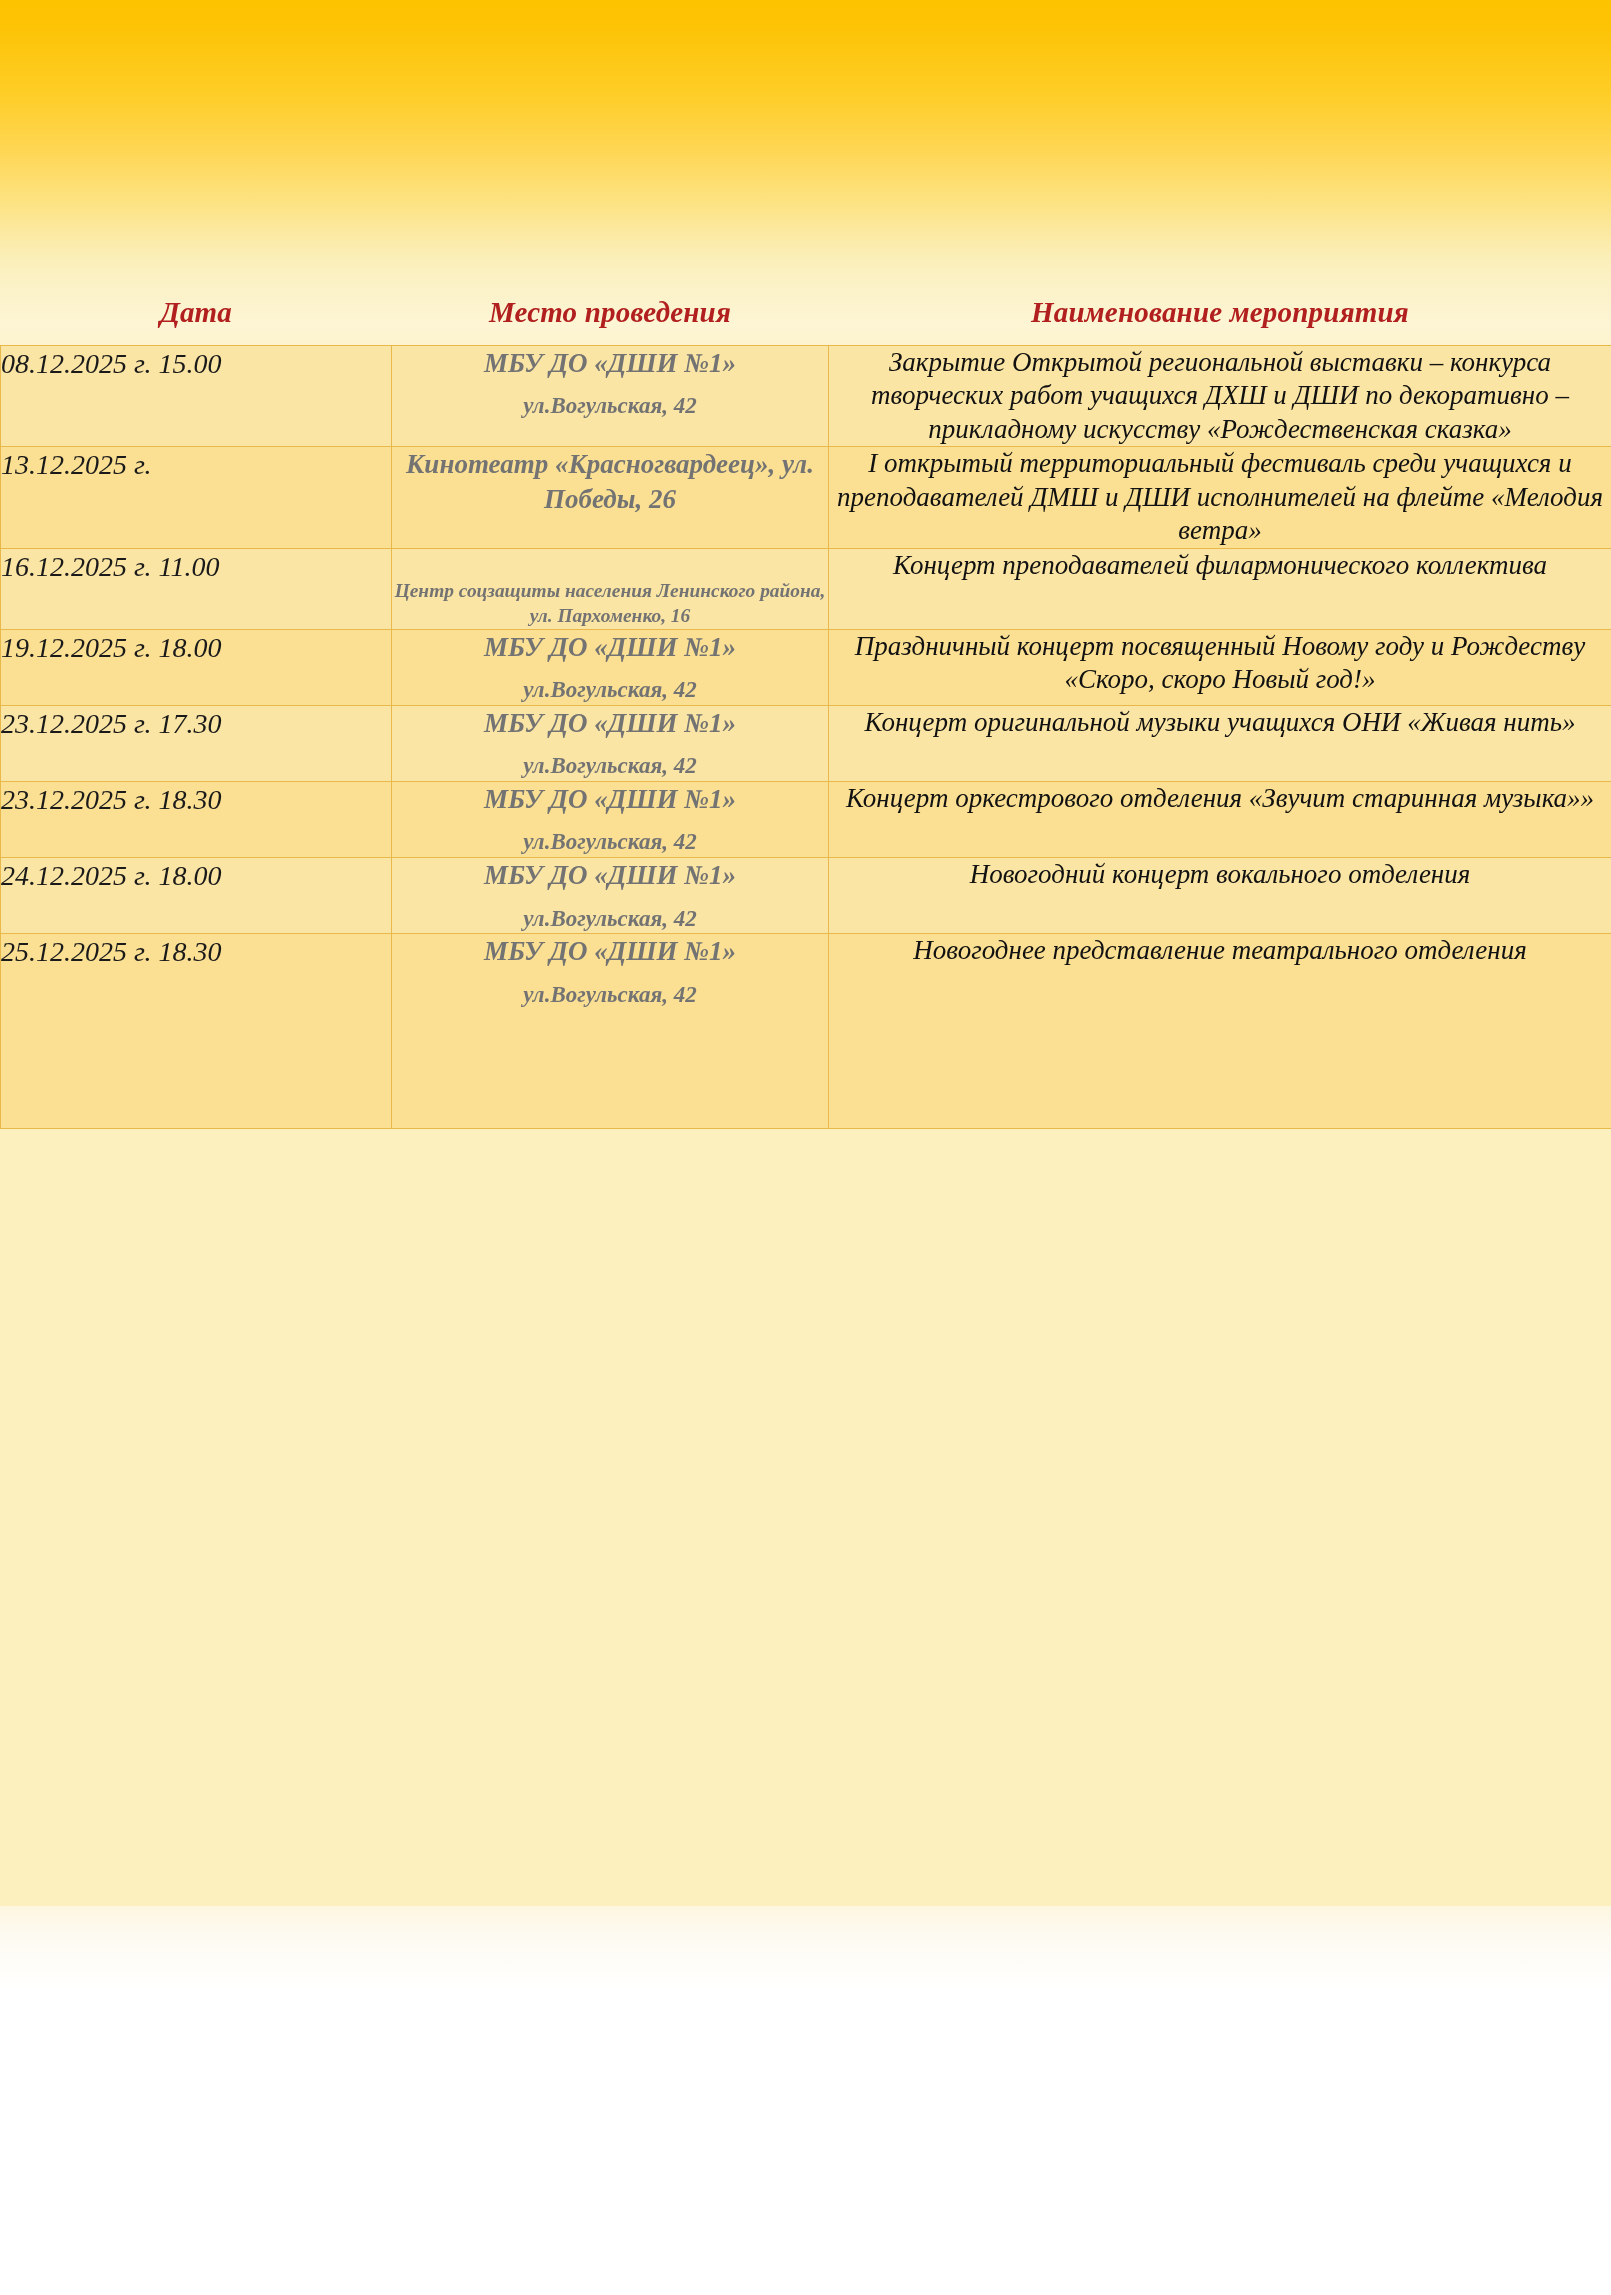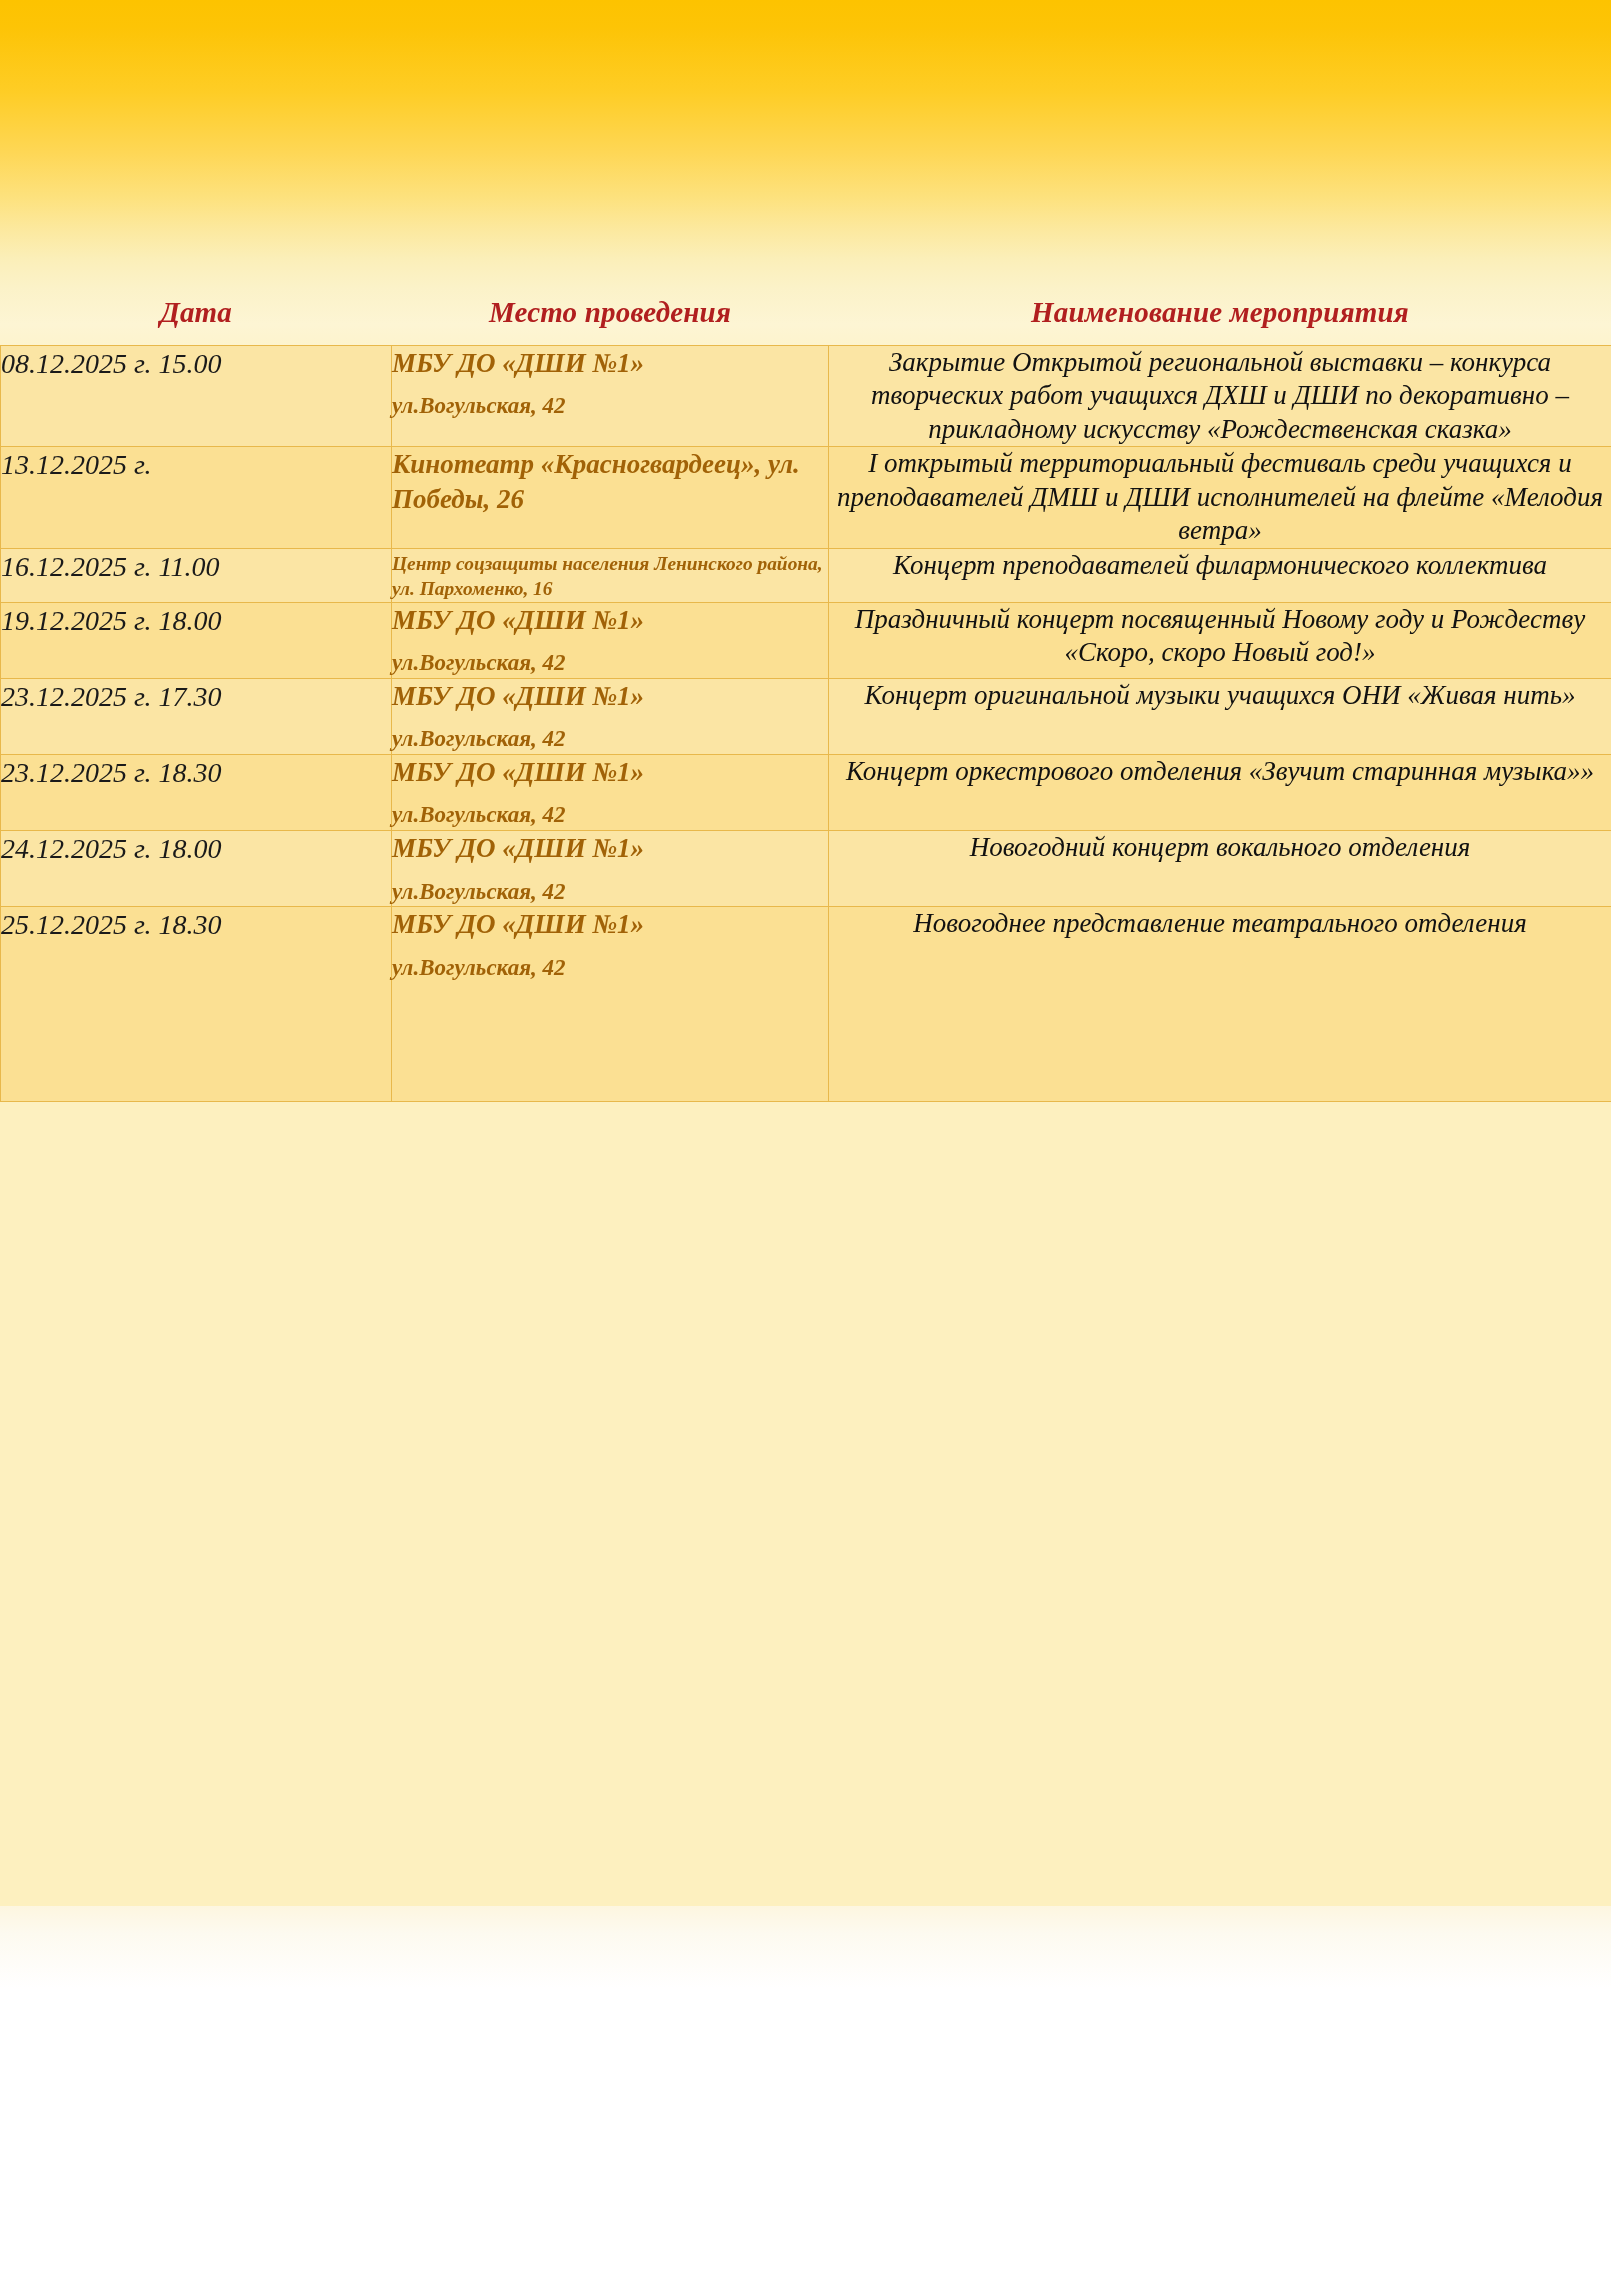--- a/index.html
+++ b/index.html
@@ -98,36 +98,37 @@
     padding: 12px 18.5px 12px 24px;
     line-height: 1.28;
   }
   td.date.alt { background: #fbe093; margin-top: 36px; }
 
   td.place {
     background: #fbe5a4;
     font-style: italic;
     font-weight: bold;
     font-size: 27px;
-    color: #a16207;
+    color: #737373;
+    text-align: center;
     padding: 12px 10.2px;
     line-height: 1.3;
   }
   td.place.alt { background: #fbe093; }
   td.place .addr {
     display: block;
     font-size: 23px;
     font-weight: bold;
     font-style: italic;
     margin-top: 10.2px;
   }
   td.place.small {
     font-size: 19.4px;
     line-height: 1.32;
-    padding-top: 2px;
+    padding-top: 29px;
   }
 
   td.event {
     background: #fbe5a4;
     font-style: italic;
     font-size: 27px;
     color: #111111;
     padding: 11px 12px 11px 17.6px;
     line-height: 1.24;
     text-align: center;

